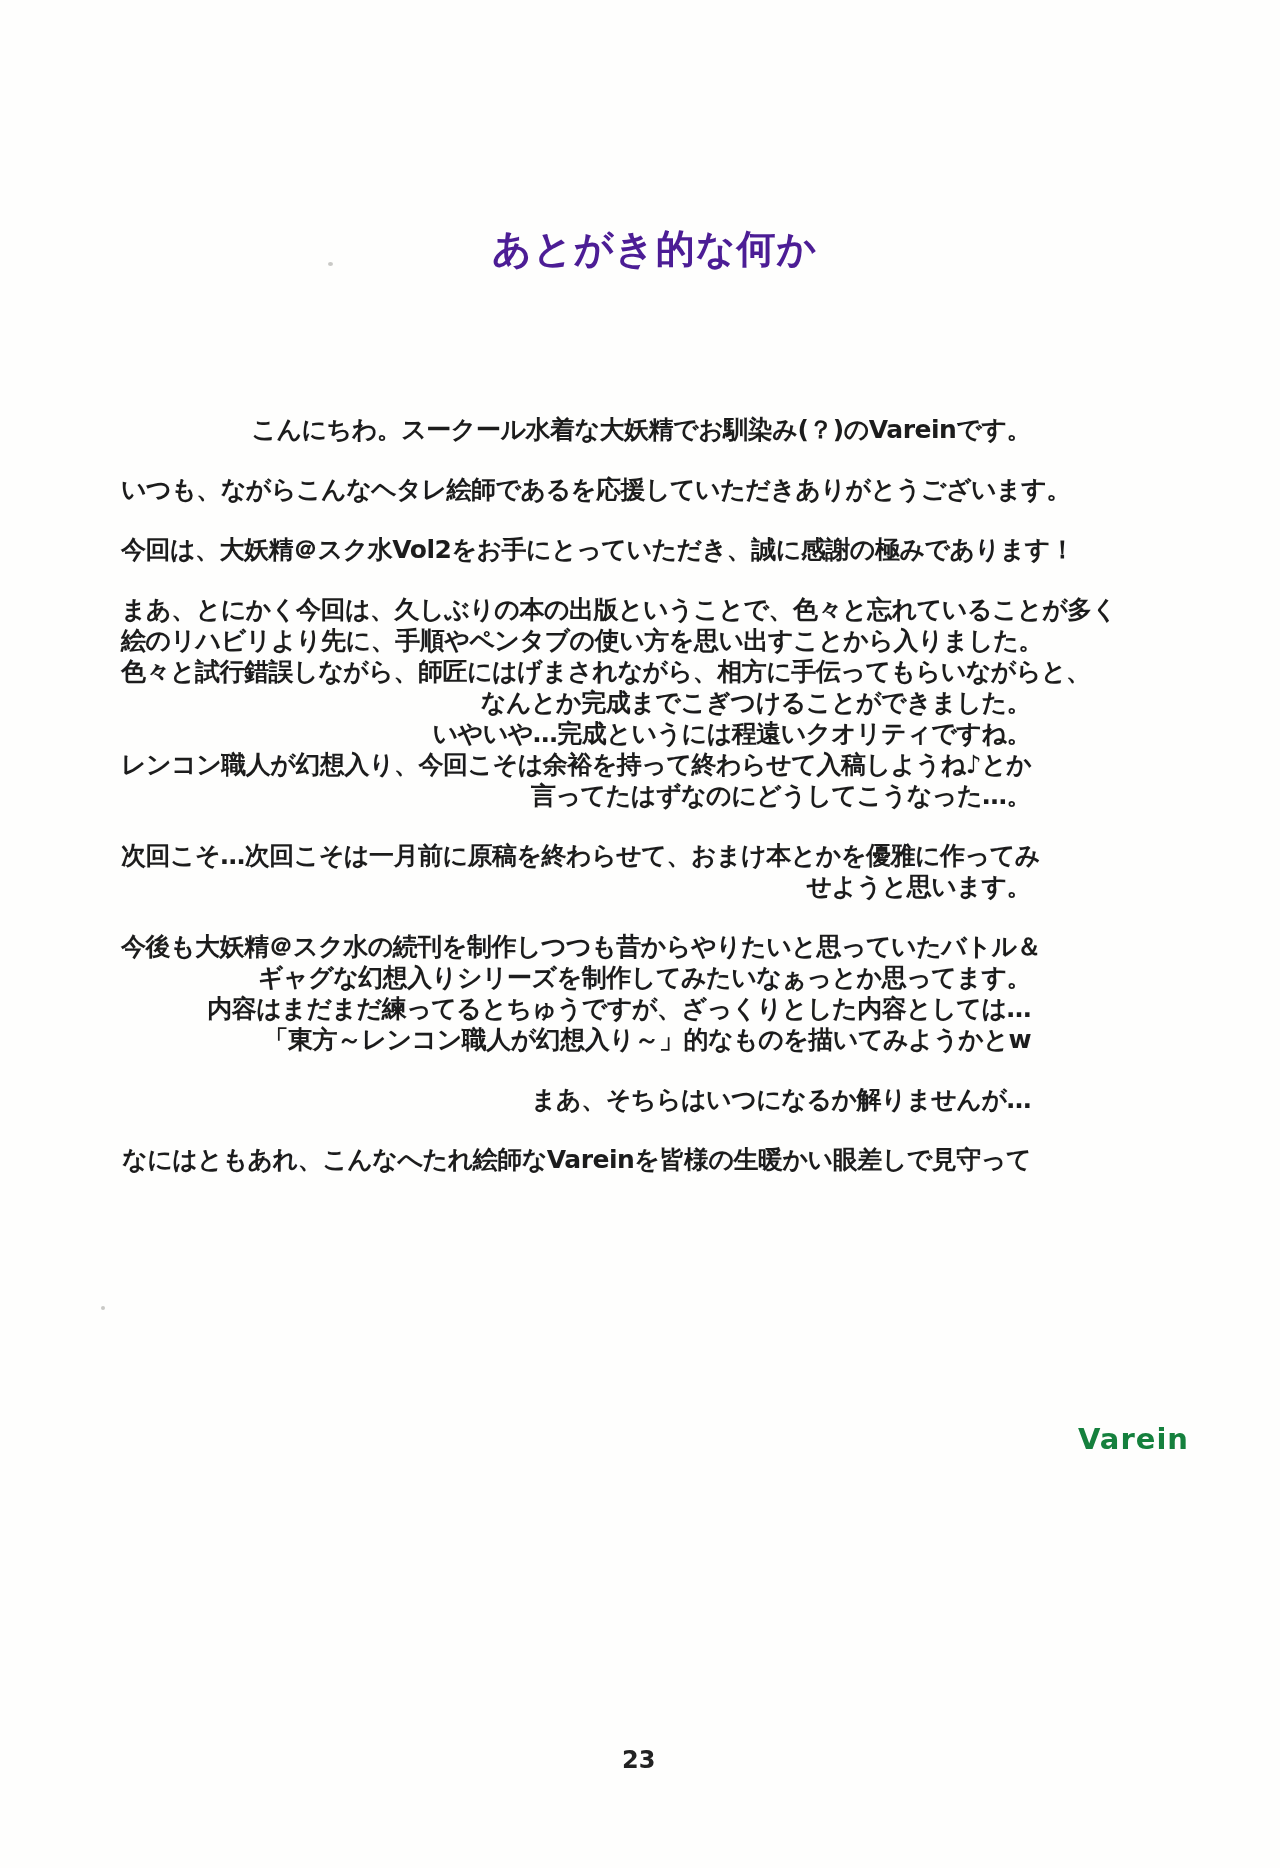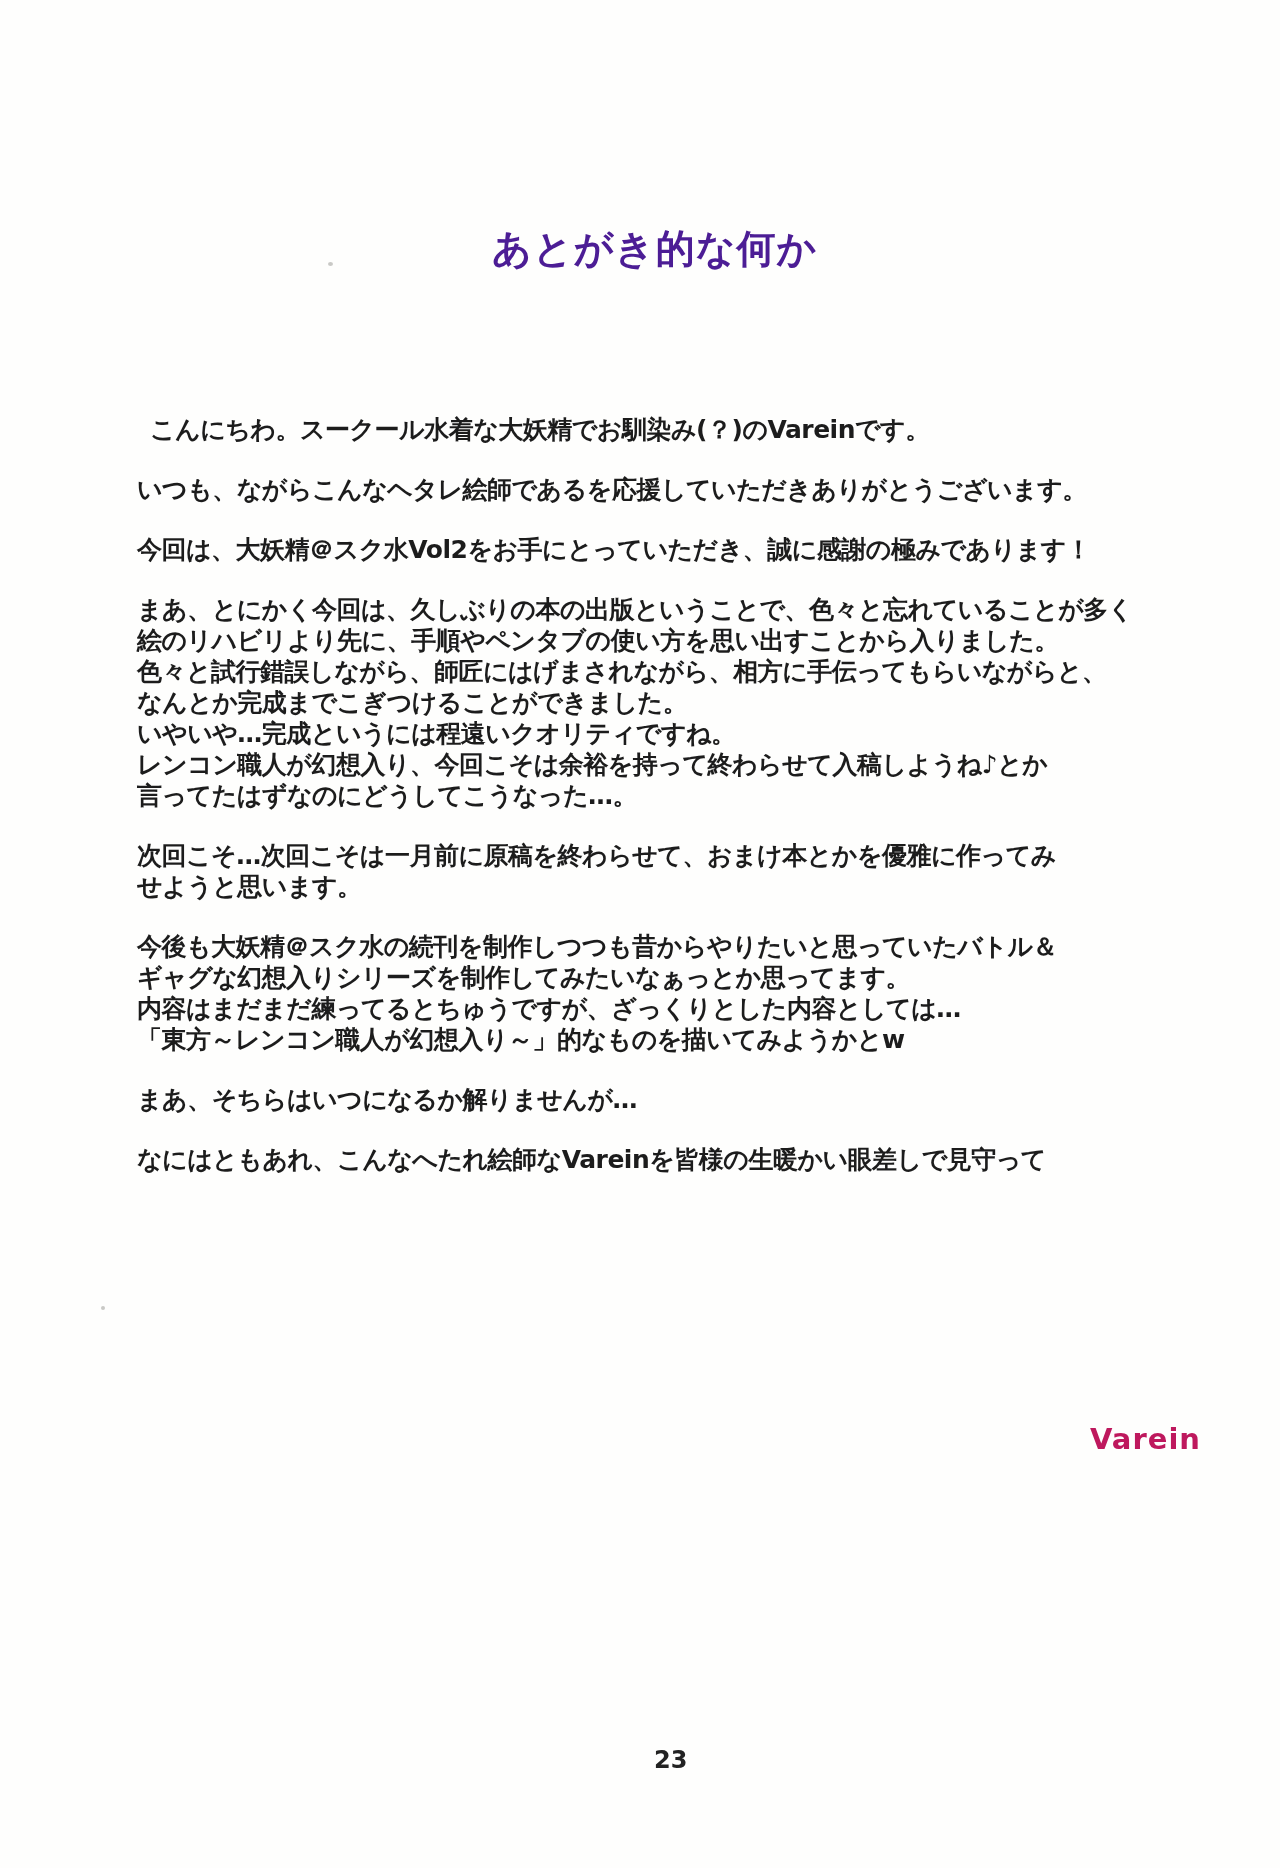--- a/index.html
+++ b/index.html
@@ -31,44 +31,44 @@
     position: absolute;
     top: 414px;
     left: 121px;
     width: 910px;
     font-size: 25px;
     font-weight: 600;
     letter-spacing: -0.5px;
     color: #1c1c1c;
   }
   .paragraph {
-    margin: 0 0 29px 16px;
+    margin: 0 0 29px 0;
+    text-align: right;
   }
   .paragraph.indent .line:first-child {
     padding-left: 13px;
   }
   .line {
     line-height: 31px;
     min-height: 31px;
     white-space: nowrap;
   }
   .signature {
     position: absolute;
     top: 1422px;
     left: 1078px;
     font-size: 29px;
     font-weight: 600;
     letter-spacing: 1px;
-    color: #be185d;
-    margin-left: 12px;
+    color: #15803d;
   }
   .page-number {
     position: absolute;
     top: 1746px;
-    left: 654px;
+    left: 622px;
     font-size: 24px;
     font-weight: 600;
     color: #222222;
   }
   .speck {
     position: absolute;
     border-radius: 50%;
     background: #c9c9c6;
   }
   .speck-1 { top: 262px; left: 328px; width: 5px; height: 4px; }

